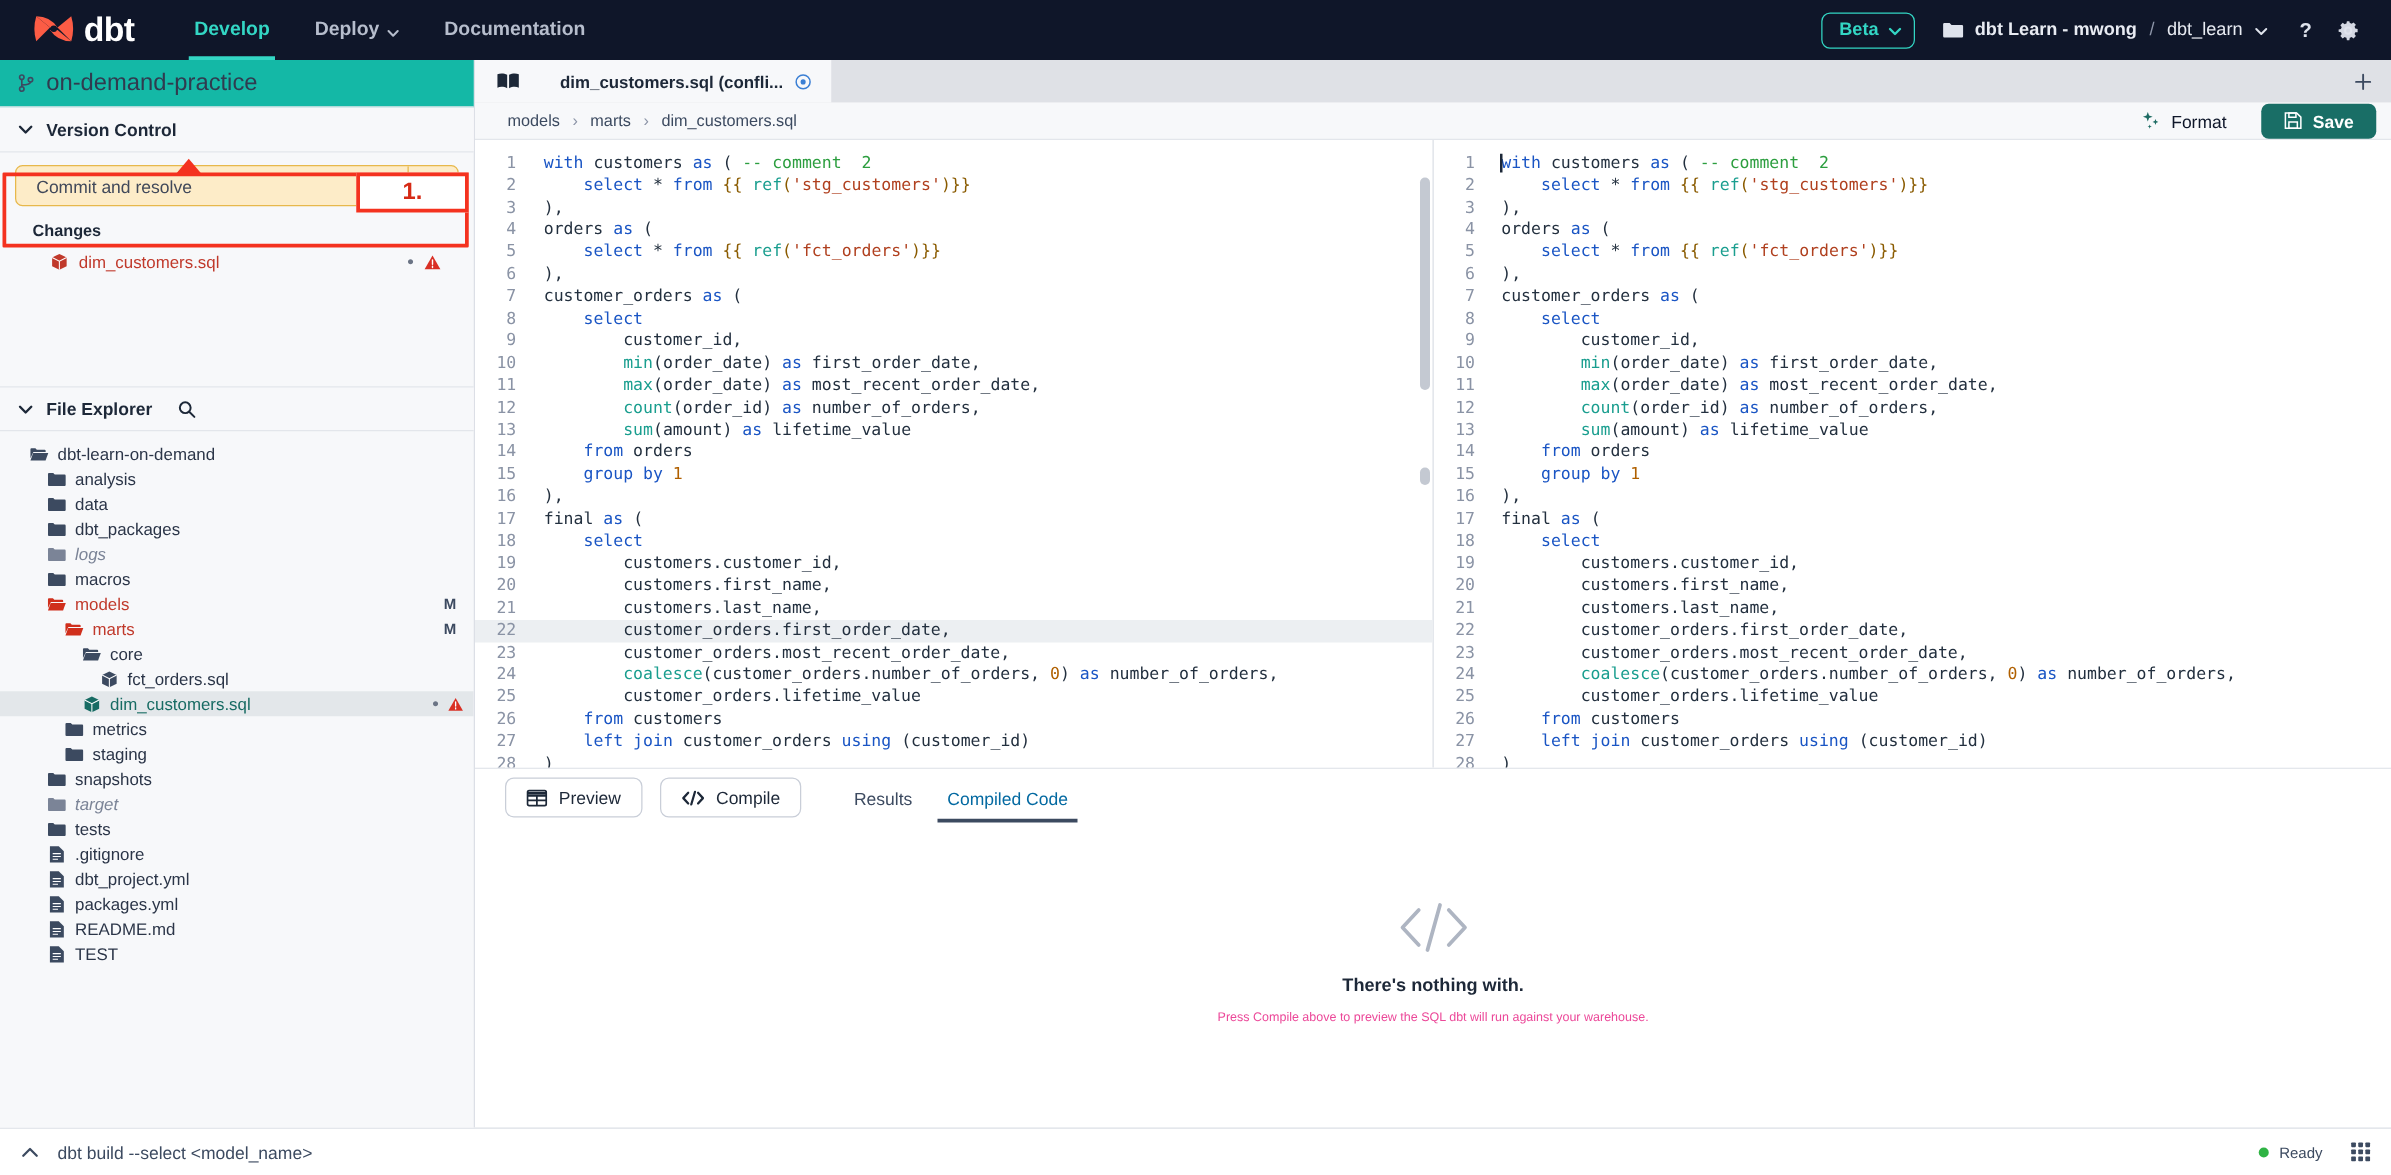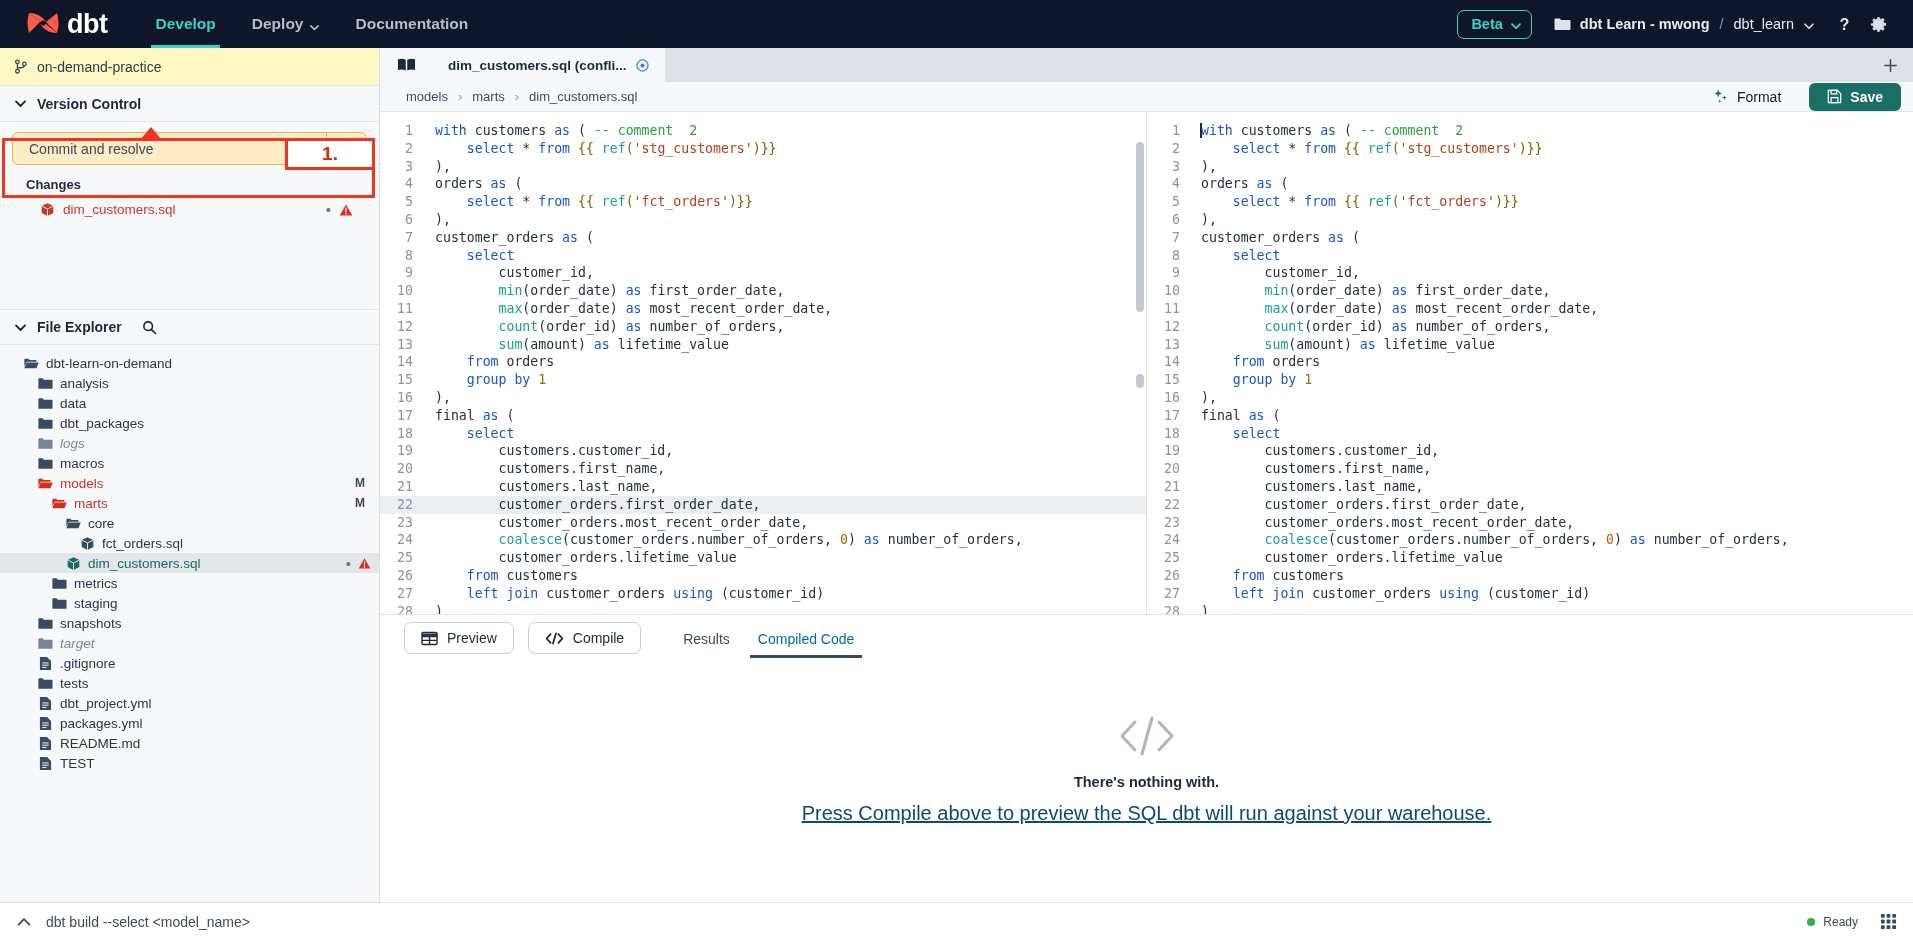--- a/index.html
+++ b/index.html
@@ -61,22 +61,22 @@
   
   .sidebar {
     width: 380px; flex: 0 0 380px;
     background: #f7f8fa;
     border-right: 1px solid #dcdfe6;
     display: flex; flex-direction: column; min-height: 0;
     position: relative;
   }
   .branch-row {
     height: 38px; flex: 0 0 38px; display: flex; align-items: center;
-    gap: 9px; padding: 12px 14px; font-size: 14px; color: #303b4f;
-    border-bottom: 1px solid #e3e6eb; background: #fef9c3;
+    gap: 9px; padding: 12px 14px; font-size: 19px; color: #303b4f;
+    border-bottom: 1px solid #e3e6eb; background: #14b8a6;
   }
   .branch-row .bi { color: #3c4a60; display: flex; }
 
   .panel-head {
     height: 36px; flex: 0 0 36px; display: flex; align-items: center;
     gap: 10px; padding: 0 14px;
     font-size: 14px; font-weight: 700; color: #1d2838;
     border-bottom: 1px solid #e3e6eb; background: #f7f8fa;
     cursor: pointer;
   }
@@ -215,21 +215,21 @@
   .btab.active::after {
     content: ""; position: absolute; left: 6px; right: 6px; bottom: 0; height: 2.5px; background: #3c4a60;
   }
   .btabs-grp { display: flex; align-items: center; margin-left: 14px; }
   .empty {
     flex: 1; display: flex; flex-direction: column; align-items: center;
     justify-content: center; gap: 12px; padding-bottom: 24px;
   }
   .empty .glyph { color: #aeb5c2; }
   .empty .h { font-size: 14.5px; font-weight: 700; color: #1d2838; }
-  .empty .p { font-size: 20px; color: #0c4a6e; text-decoration: underline; }
+  .empty .p { font-size: 10px; color: #ec4899; }
 
   
   .statusbar {
     height: 38px; flex: 0 0 38px; border-top: 1px solid #dcdfe6;
     background: #fff; display: flex; align-items: center; gap: 14px;
     padding: 0 16px;
   }
   .statusbar .chevup { color: #3c4a60; display: flex; cursor: pointer; }
   .cmdtext { font-size: 14px; color: #3c4a60; flex: 1; }
   .ready {
@@ -554,35 +554,35 @@
           <span class="ic">
             <svg width="15" height="13" viewBox="0 0 16 13">
               <path d="M0.4 1.9a.9.9 0 0 1 .9-.9h3.6l1.3 1.4h8.4a.9.9 0 0 1 .9.9v8a.9.9 0 0 1-.9.9H1.3a.9.9 0 0 1-.9-.9Z" fill="#7b8497"></path>
             </svg>
           </span>
           <span class="tlabel">target</span>
           <span class="grow"></span>
         </div>
         <div class="tree-row" style="padding-left: 38px;">
           <span class="ic">
+            <svg width="15" height="13" viewBox="0 0 16 13">
+              <path d="M0.4 1.9a.9.9 0 0 1 .9-.9h3.6l1.3 1.4h8.4a.9.9 0 0 1 .9.9v8a.9.9 0 0 1-.9.9H1.3a.9.9 0 0 1-.9-.9Z" fill="#3c4a60"></path>
+            </svg>
+          </span>
+          <span class="tlabel">tests</span>
+          <span class="grow"></span>
+        </div>
+        <div class="tree-row" style="padding-left: 38px;">
+          <span class="ic">
             <svg width="13" height="15" viewBox="0 0 14 16">
               <path d="M1 1h7.6L13 5.4V15H1Z" fill="#3c4a60"></path>
               <path d="M3.4 7.4h7M3.4 9.8h7M3.4 12.2h4.6" stroke="#fff" stroke-width="1"></path>
             </svg>
           </span>
           <span class="tlabel">.gitignore</span>
-          <span class="grow"></span>
-        </div>
-        <div class="tree-row" style="padding-left: 38px;">
-          <span class="ic">
-            <svg width="15" height="13" viewBox="0 0 16 13">
-              <path d="M0.4 1.9a.9.9 0 0 1 .9-.9h3.6l1.3 1.4h8.4a.9.9 0 0 1 .9.9v8a.9.9 0 0 1-.9.9H1.3a.9.9 0 0 1-.9-.9Z" fill="#3c4a60"></path>
-            </svg>
-          </span>
-          <span class="tlabel">tests</span>
           <span class="grow"></span>
         </div>
         <div class="tree-row" style="padding-left: 38px;">
           <span class="ic">
             <svg width="13" height="15" viewBox="0 0 14 16">
               <path d="M1 1h7.6L13 5.4V15H1Z" fill="#3c4a60"></path>
               <path d="M3.4 7.4h7M3.4 9.8h7M3.4 12.2h4.6" stroke="#fff" stroke-width="1"></path>
             </svg>
           </span>
           <span class="tlabel">dbt_project.yml</span>

